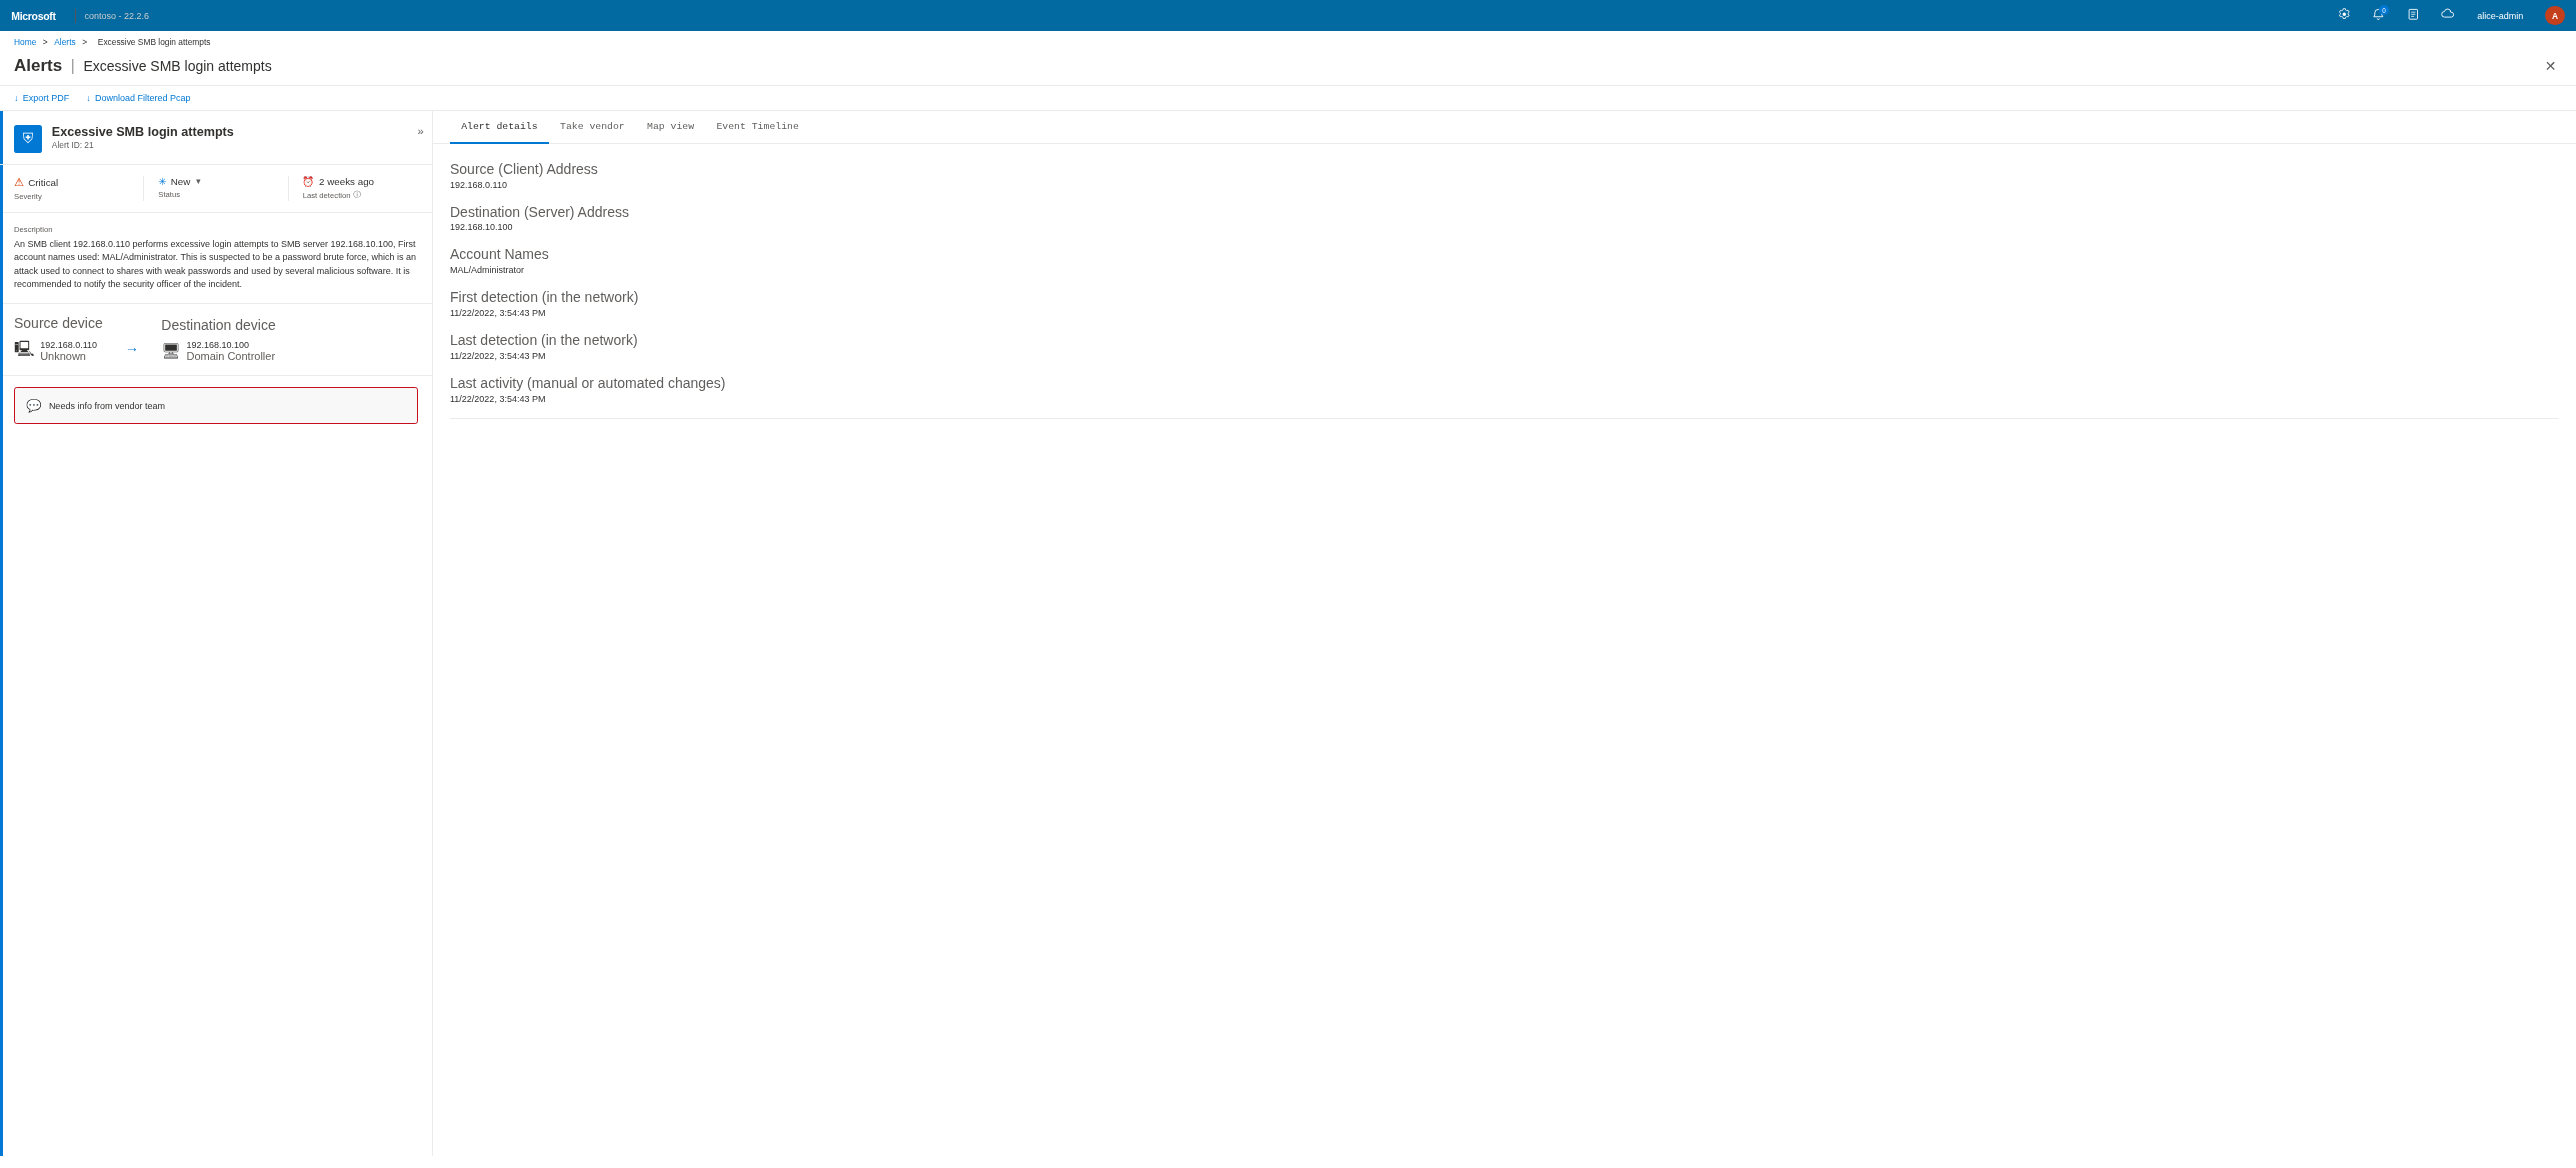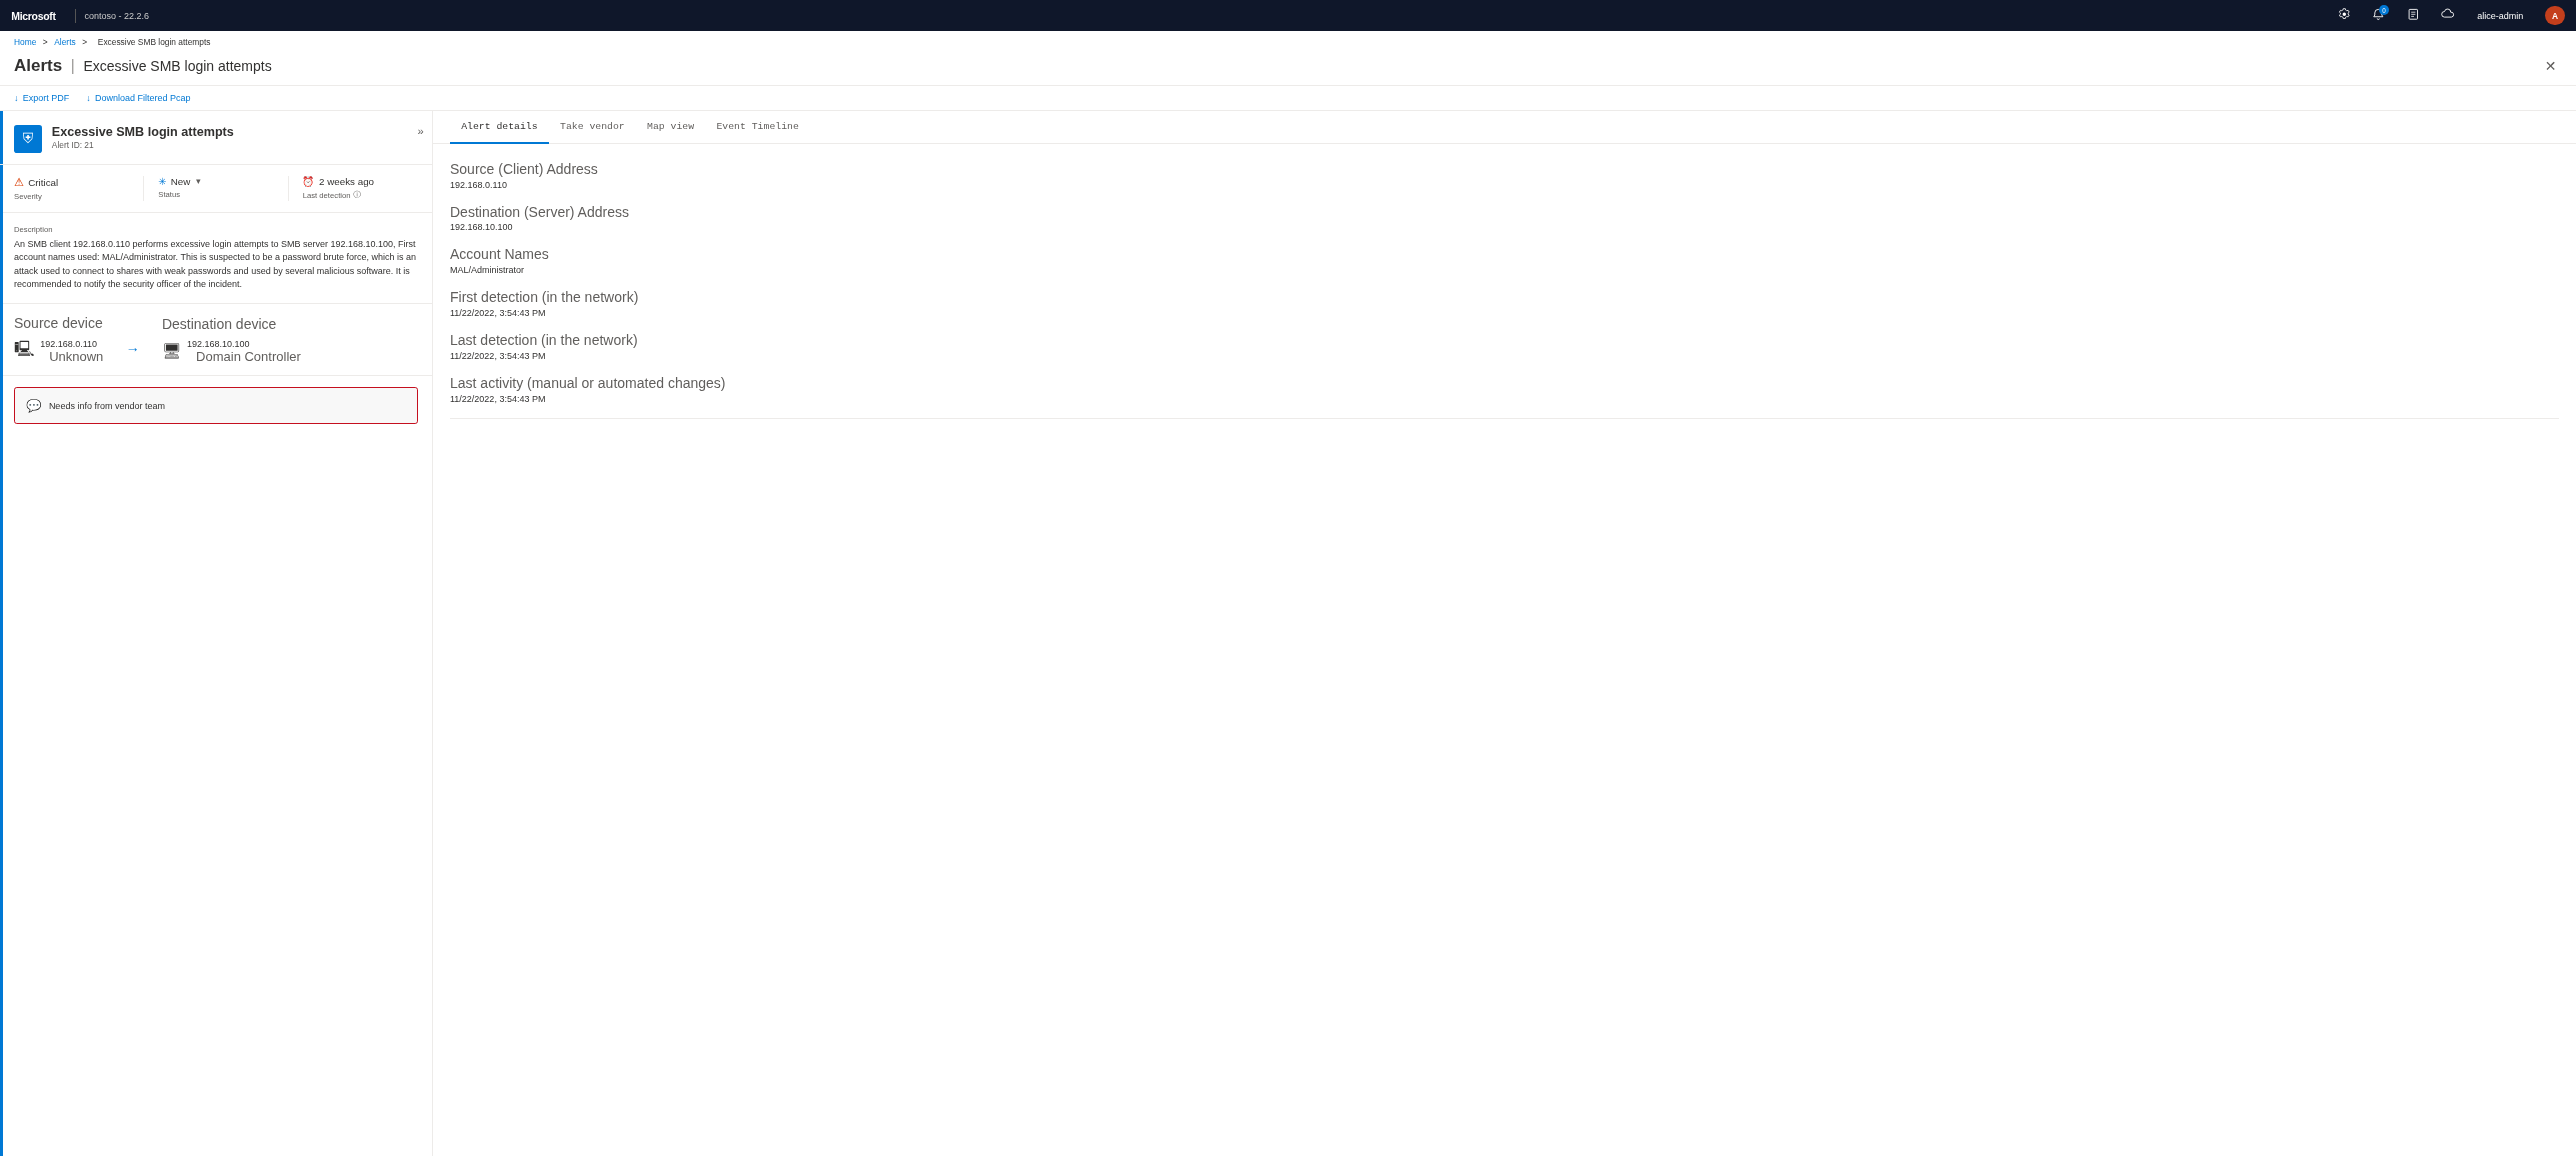--- a/index.html
+++ b/index.html
@@ -1,20 +1,20 @@
 <!DOCTYPE html>
 <html style="font-size:11.2px"><head>
   <meta charset="utf-8">
   <style>
     * { box-sizing: border-box; margin: 0; padding: 0; }
     body { font-family: 'Segoe UI', Arial, sans-serif; background: #fff; color: #323130; font-size: 9.8px; overflow: hidden; }
 
     
     .top-nav {
-      background: #0f172a;
+      background: #0369a1;
       display: flex;
       align-items: center;
       justify-content: space-between;
       padding: 0 11.2px;
       height: 31px;
       color: #fff;
     }
     .top-nav-left { display: flex; align-items: center; gap: 0; }
     .ms-logo { font-weight: 700; font-size: 10.5px; color: #fff; letter-spacing: -0.3px; margin-right: 11.2px; }
     .nav-divider { width: 0.7px; height: 14px; background: #555; margin: 0 8.4px; }
@@ -150,21 +150,21 @@
       display: flex; align-items: center;
       border-bottom: 0.7px solid #edebe9;
       gap: 0;
     }
     .device-block { display: flex; flex-direction: column; }
     .device-label { font-size: 14px; color: #605e5c; margin-bottom: 7px; }
     .device-row { display: flex; align-items: center; gap: 5.6px; }
     .device-icon { font-size: 15.4px; color: #323130; }
     .device-info { display: flex; flex-direction: column; }
     .device-ip { font-size: 9px; font-weight: 500; color: #323130; }
-    .device-type { font-size: 13px; color: #605e5c; margin-left: 9px; }
+    .device-type { font-size: 11px; color: #605e5c; }
     .device-arrow { margin: 0 22.3px; color: #0078d4; font-size: 14px; margin-top: 14px; }
 
     
     .info-box {
       margin: 11.2px 14px;
       border: 1.4px solid #c50f1f;
       border-radius: 2.8px;
       background: #f8f8f8;
       padding: 9.8px 11.2px;
       display: flex; align-items: center; gap: 7px;

